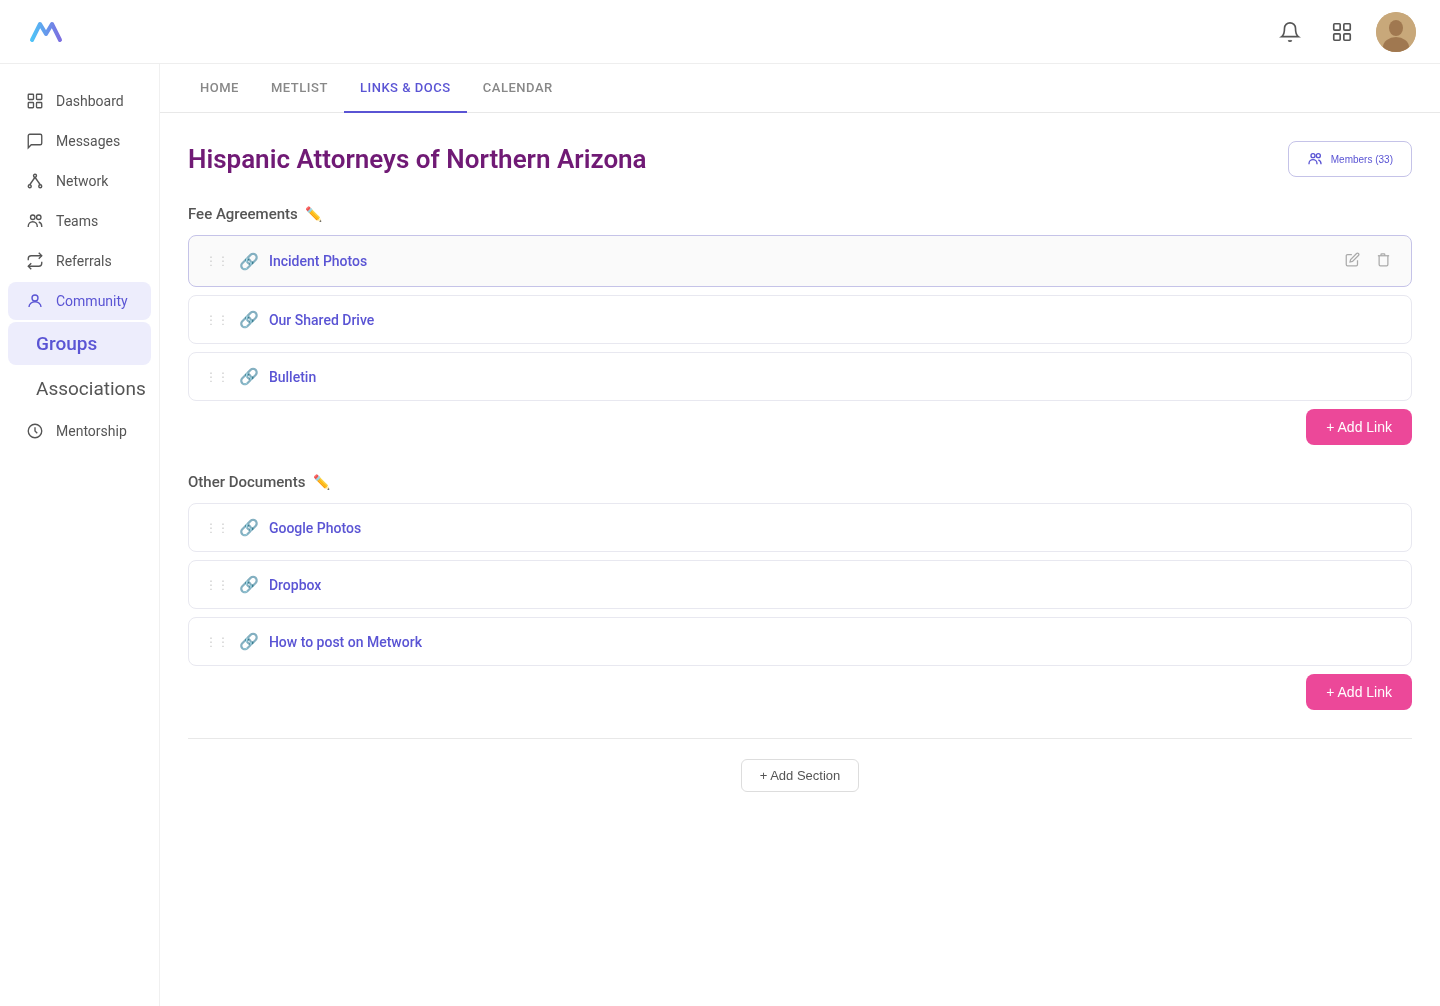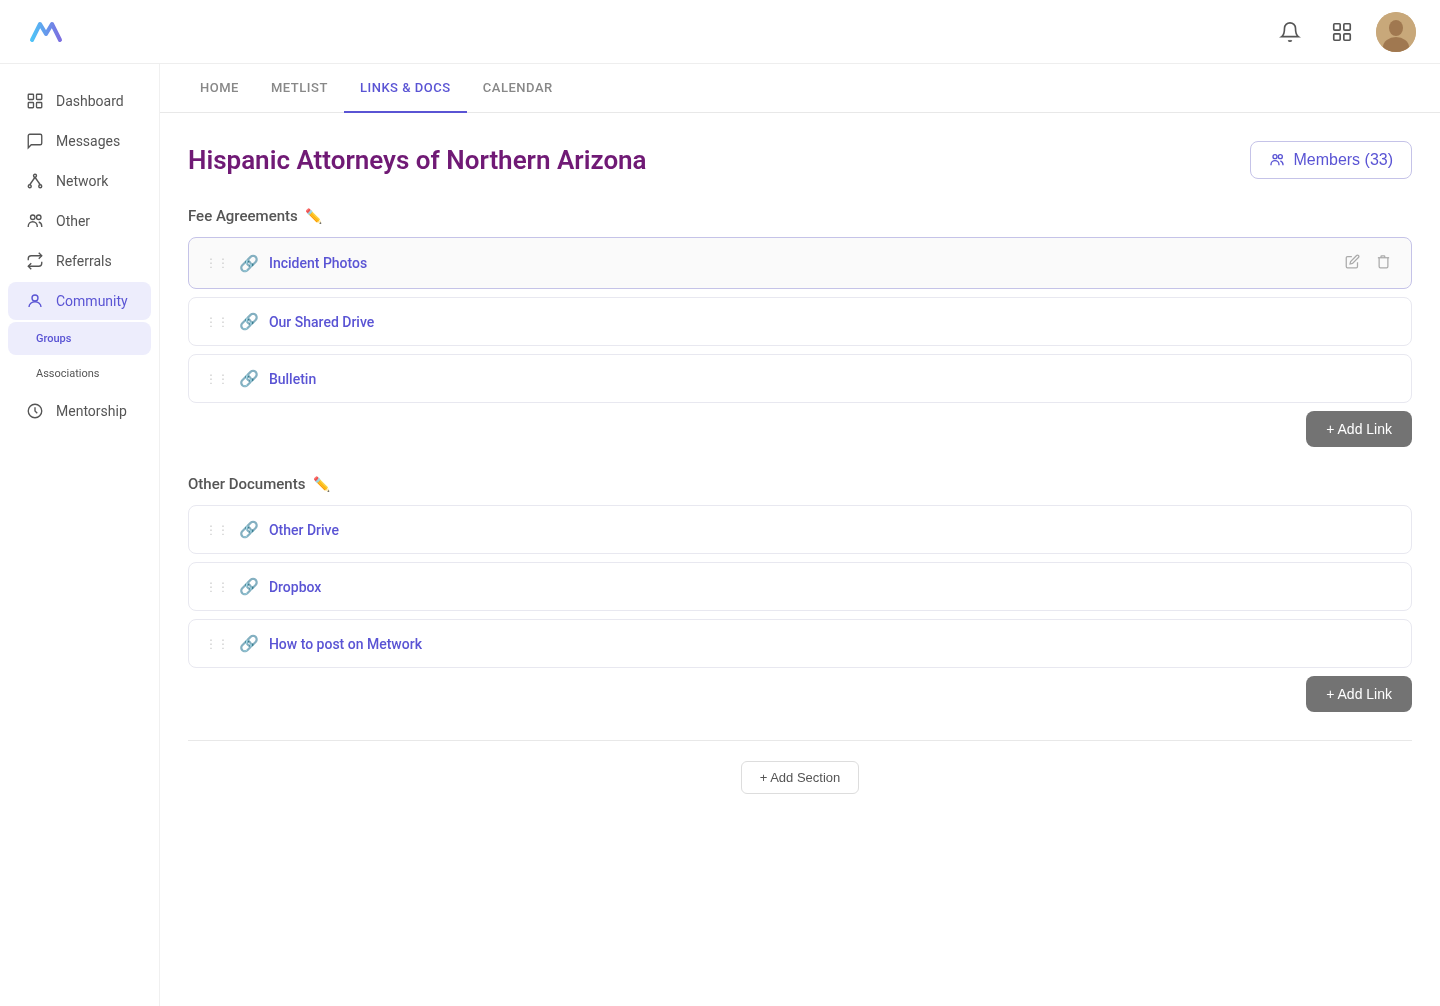--- a/index.html
+++ b/index.html
@@ -81,21 +81,21 @@
       cursor: pointer;
       border-radius: 8px;
       margin: 2px 8px;
       color: #555;
       font-size: 14px;
       text-decoration: none;
     }
     .sidebar-item.active { background: #ededfc; color: #5a54d4; }
     .sidebar-item.sub-item {
       padding-left: 28px;
-      font-size: 11px;
+      font-size: 19px;
     }
     .sidebar-item.sub-item.active { background: #ededfc; color: #5a54d4; font-weight: 500; }
     .sidebar-icon { width: 18px; height: 18px; flex-shrink: 0; }
     .sidebar-bottom {
       padding-bottom: 16px;
     }
 
     
     .main {
       margin-left: 160px;
@@ -149,21 +149,21 @@
     }
     .members-btn {
       display: flex;
       align-items: center;
       gap: 8px;
       padding: 9px 18px;
       border: 1.5px solid #c5c3e8;
       border-radius: 8px;
       background: #fff;
       color: #5a54d4;
-      font-size: 16px;
+      font-size: 10px;
       font-weight: 500;
       cursor: pointer;
     }
 
     
     .doc-section { margin-bottom: 28px; }
     .section-header {
       display: flex;
       align-items: center;
       gap: 8px;
@@ -222,21 +222,21 @@
     .add-link-row {
       display: flex;
       justify-content: flex-end;
       margin-top: 8px;
       margin-bottom: 20px;
     }
     .add-link-btn {
       display: flex;
       align-items: center;
       gap: 6px;
-      background: #737373;
+      background: #ec4899;
       color: #fff;
       border: none;
       border-radius: 8px;
       padding: 10px 20px;
       font-size: 14px;
       font-weight: 500;
       cursor: pointer;
     }
 
     
@@ -337,21 +337,21 @@
         <span>Network</span>
       </div>
 
       <div class="sidebar-item">
         <svg class="sidebar-icon" viewBox="0 0 24 24" fill="none" stroke="currentColor" stroke-width="1.8">
           <circle cx="9" cy="7" r="3"></circle>
             <path d="M3 20v-1a6 6 0 0112 0v1"></path>
           <circle cx="17" cy="7" r="3"></circle>
             <path d="M21 20v-1a6 6 0 00-4-5.66"></path>
         </svg>
-        <span>Other</span>
+        <span>Teams</span>
       </div>
 
       <div class="sidebar-item">
         <svg class="sidebar-icon" viewBox="0 0 24 24" fill="none" stroke="currentColor" stroke-width="1.8">
           <path d="M17 1l4 4-4 4"></path>
             <path d="M3 11V9a4 4 0 014-4h14"></path>
           <path d="M7 23l-4-4 4-4"></path>
             <path d="M21 13v2a4 4 0 01-4 4H3"></path>
         </svg>
         <span>Referrals</span>
@@ -461,21 +461,21 @@
 
       <div class="doc-section">
         <div class="section-header">
           <span>Other Documents</span>
           <span class="section-edit-icon">✏️</span>
         </div>
 
         <div class="link-item">
           <span class="drag-handle">⋮⋮</span>
           <span class="link-icon">🔗</span>
-          <span class="link-name">Other Drive</span>
+          <span class="link-name">Google Photos</span>
         </div>
 
         <div class="link-item">
           <span class="drag-handle">⋮⋮</span>
           <span class="link-icon">🔗</span>
           <span class="link-name">Dropbox</span>
         </div>
 
         <div class="link-item">
           <span class="drag-handle">⋮⋮</span>

